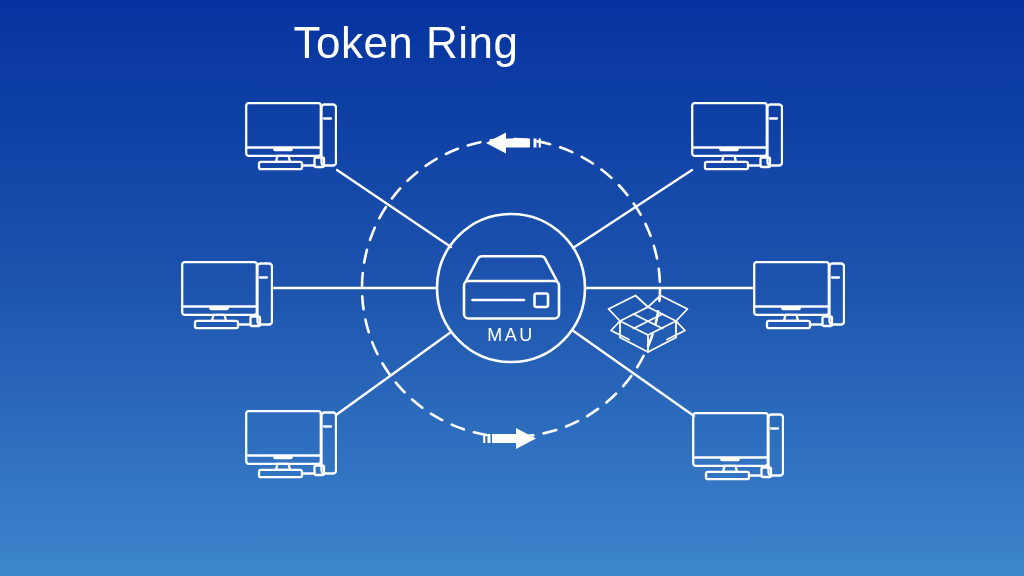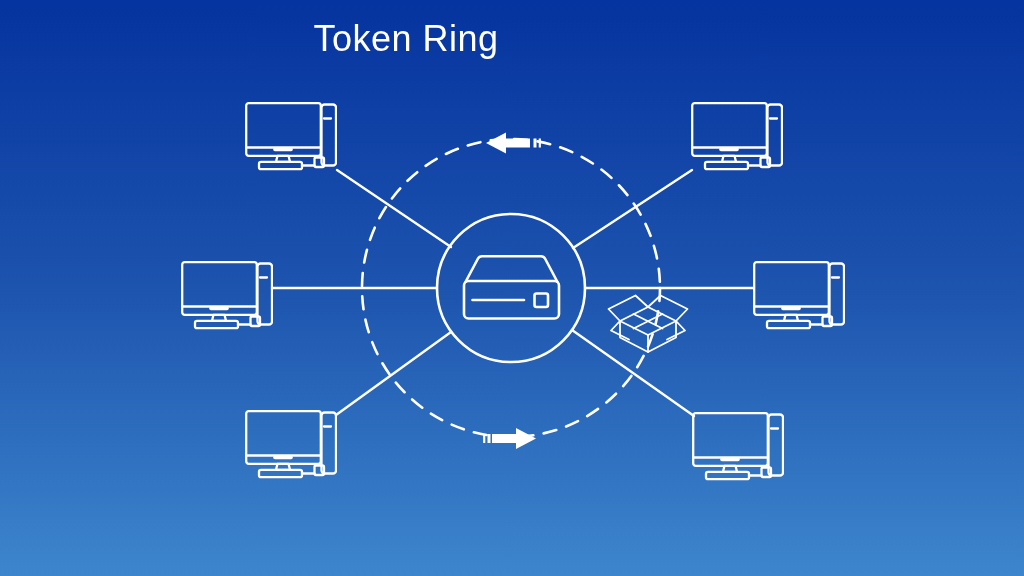--- a/index.html
+++ b/index.html
@@ -3,21 +3,21 @@
 <meta charset="utf-8">
 <style>
   html,body{margin:0;padding:0;}
   body{width:1024px;height:576px;overflow:hidden;font-family:"Liberation Sans",sans-serif;}
   .slide{
     position:relative;width:1024px;height:576px;
     background:linear-gradient(180deg,#05339f 0%,#1d54ae 50%,#3d86cd 100%);
   }
   .slide-title{
     position:absolute;top:18px;left:0;width:812px;
-    text-align:center;color:#ffffff;font-size:36px;font-weight:400;
+    text-align:center;color:#ffffff;font-size:44px;font-weight:400;
     letter-spacing:0.5px;
   }
   .hub-label{
     position:absolute;top:325px;left:411px;width:200px;
     text-align:center;color:#ffffff;font-size:18px;font-weight:400;
     letter-spacing:2.5px;
   }
   svg{position:absolute;top:0;left:0;}
   .stroke{fill:none;stroke:#ffffff;stroke-linecap:round;stroke-linejoin:round;}
 </style>
@@ -91,14 +91,15 @@
     </g>
 
     <use href="#pc" x="245" y="102" width="92" height="72"></use>
     <use href="#pc" x="691" y="102" width="92" height="72"></use>
     <use href="#pc" x="181" y="261" width="92" height="72"></use>
     <use href="#pc" x="753" y="261" width="92" height="72"></use>
     <use href="#pc" x="245" y="410" width="92" height="72"></use>
     <use href="#pc" x="692" y="412" width="92" height="72"></use>
   </svg>
 
+  <div class="hub-label">MAU</div>
 
 </div>
 
 </body></html>

